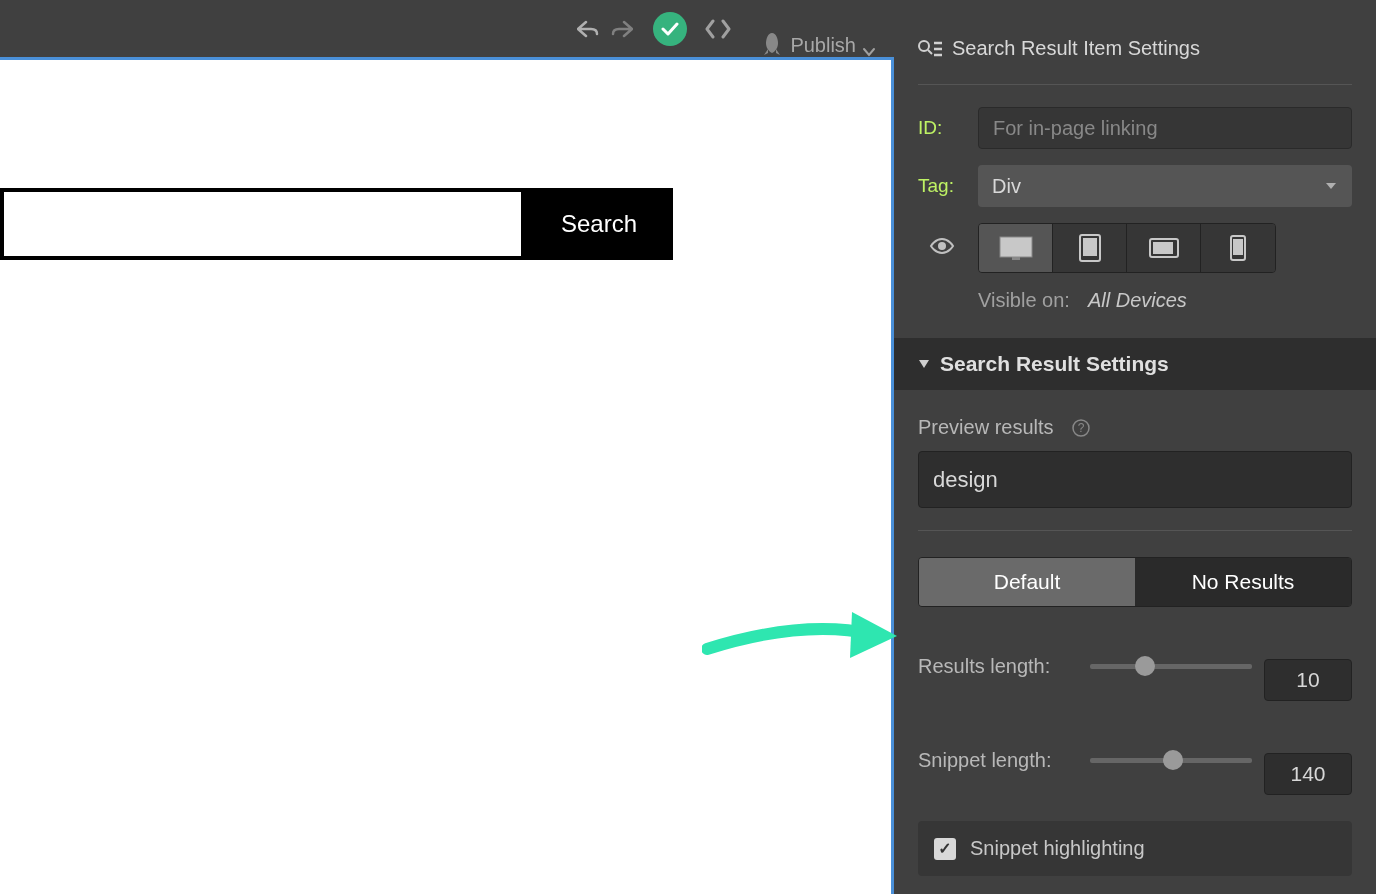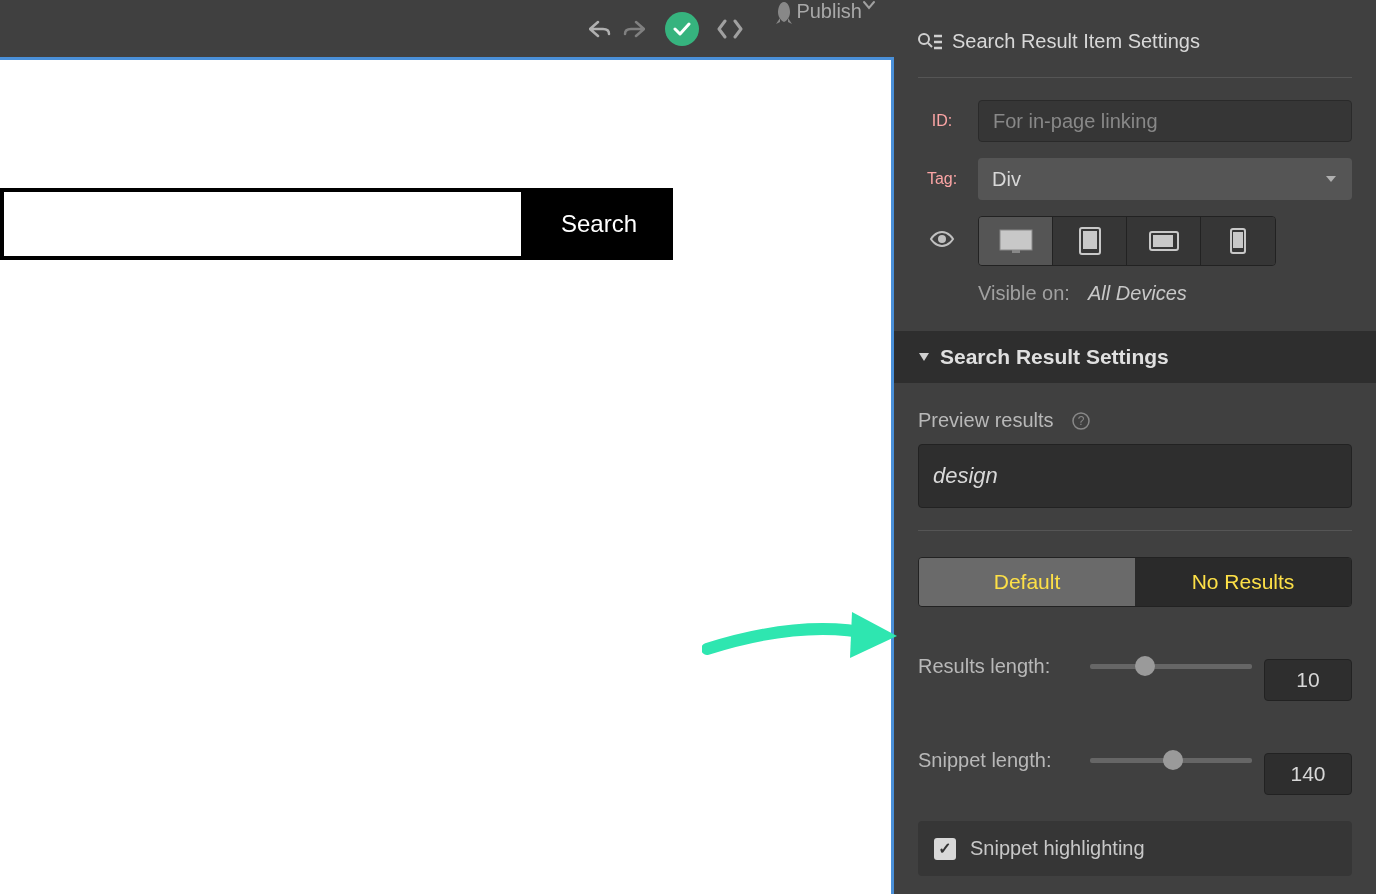--- a/index.html
+++ b/index.html
@@ -23,21 +23,22 @@
       width: 48px;
       height: 57px;
       display: flex;
       align-items: center;
       justify-content: center;
       color: #b0b0b0;
       cursor: pointer;
     }
     .publish-group {
       display: flex;
-      align-items: flex-start;
+      align-items: flex-end;
+      gap: 6px;
       padding: 0 18px;
       height: 57px;
       color: #a8a8a8;
       font-size: 20px;
       cursor: pointer;
     }
     .check-btn {
       width: 34px;
       height: 34px;
       background: #36b37e;
@@ -122,23 +123,23 @@
       margin-bottom: 22px;
     }
     .form-row {
       display: flex;
       align-items: center;
       gap: 12px;
       margin-bottom: 16px;
     }
     .form-label {
       width: 48px;
-      text-align: center;
-      font-size: 16px;
-      color: #fca5a5;
+      text-align: left;
+      font-size: 19px;
+      color: #bef264;
     }
     .form-input {
       flex: 1;
       height: 42px;
       background: #363636;
       border: 1px solid #2a2a2a;
       border-radius: 4px;
       padding: 0 14px;
       color: #d0d0d0;
       font-size: 20px;
@@ -215,41 +216,40 @@
     .preview-label {
       display: flex;
       align-items: center;
       gap: 18px;
       font-size: 20px;
       color: #b8b8b8;
       margin-bottom: 12px;
     }
     .preview-input {
       width: 100%;
-      height: 64px;
+      height: 57px;
       background: #2e2e2e;
       border: 1px solid #222;
       border-radius: 4px;
       padding: 0 14px;
       color: #d8d8d8;
       font-size: 22px;
-      font-style: italic;
     }
     .toggle-group {
       display: flex;
       margin-top: 26px;
       border-radius: 4px;
       overflow: hidden;
       border: 1px solid #222;
     }
     .toggle-btn {
       flex: 1;
       height: 48px;
       background: #2a2a2a;
-      color: #fde047;
+      color: #ffffff;
       font-size: 21px;
       display: flex;
       align-items: center;
       justify-content: center;
       cursor: pointer;
     }
     .toggle-btn.selected { background: #6a6a6a; }
     .slider-row {
       display: flex;
       align-items: center;

